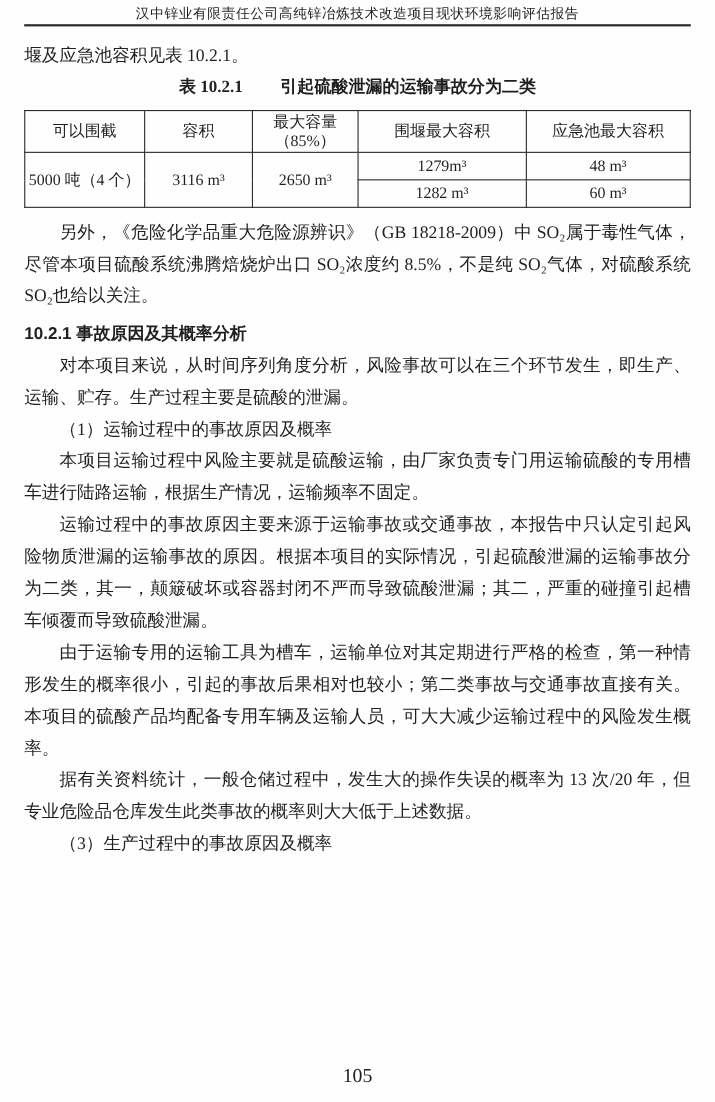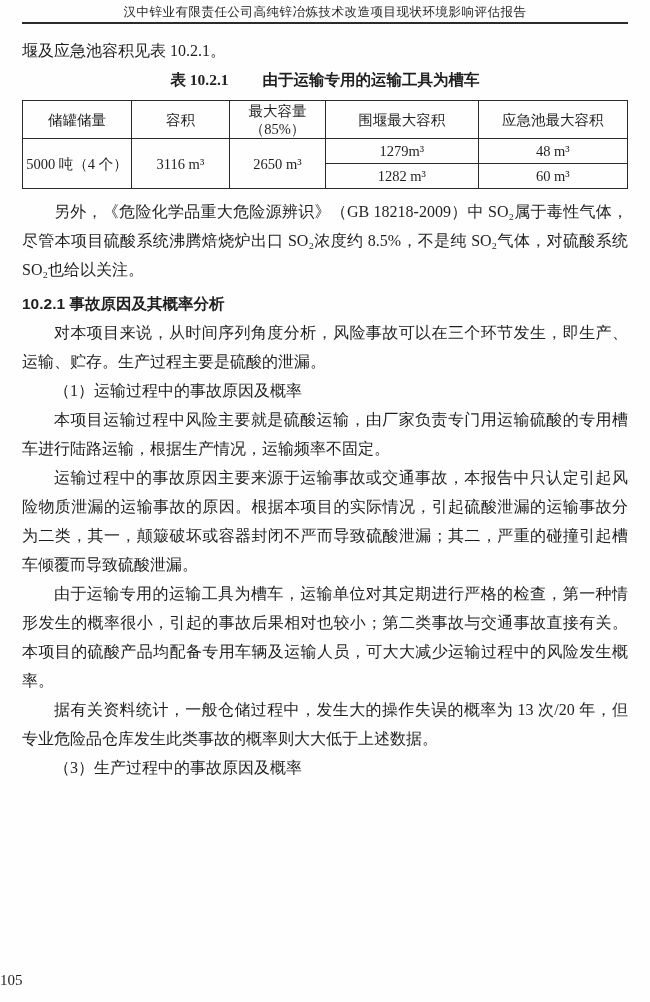--- a/index.html
+++ b/index.html
@@ -83,52 +83,52 @@
     font-weight: bold;
     line-height: 29px;
     margin: 5px 0 0 0;
     font-family: "Liberation Sans", "DejaVu Sans", sans-serif;
   }
   .page-number {
     position: absolute;
     bottom: 13px;
     left: 0;
     right: 0;
-    text-align: left;
-    font-size: 15px;
+    text-align: center;
+    font-size: 18px;
   }
 </style>
 </head>
 <body>
 
 <div class="page">
 
   <div class="doc-header">
     <div class="doc-header-title">汉中锌业有限责任公司高纯锌冶炼技术改造项目现状环境影响评估报告</div>
   </div>
 
   <div class="content">
 
     <p class="para">堰及应急池容积见表 10.2.1。</p>
 
     <p class="table-caption">
-      <span class="caption-label">表 10.2.1</span><span>由于运输专用的运输工具为槽车</span>
+      <span class="caption-label">表 10.2.1</span><span>引起硫酸泄漏的运输事故分为二类</span>
     </p>
 
     <table class="summary">
       <colgroup>
         <col class="c1">
           <col class="c2">
           <col class="c3">
           <col class="c4">
           <col class="c5">
       </colgroup>
       <tbody>
           <tr class="hdr-row">
-        <th>储罐储量</th>
+        <th>可以围截</th>
         <th>容积</th>
         <th>
           <div>最大容量</div>
           <div>（85%）</div>
         </th>
         <th>围堰最大容积</th>
         <th>应急池最大容积</th>
       </tr>
       <tr class="data-row">
         <td rowspan="2">5000 吨（4 个）</td>

